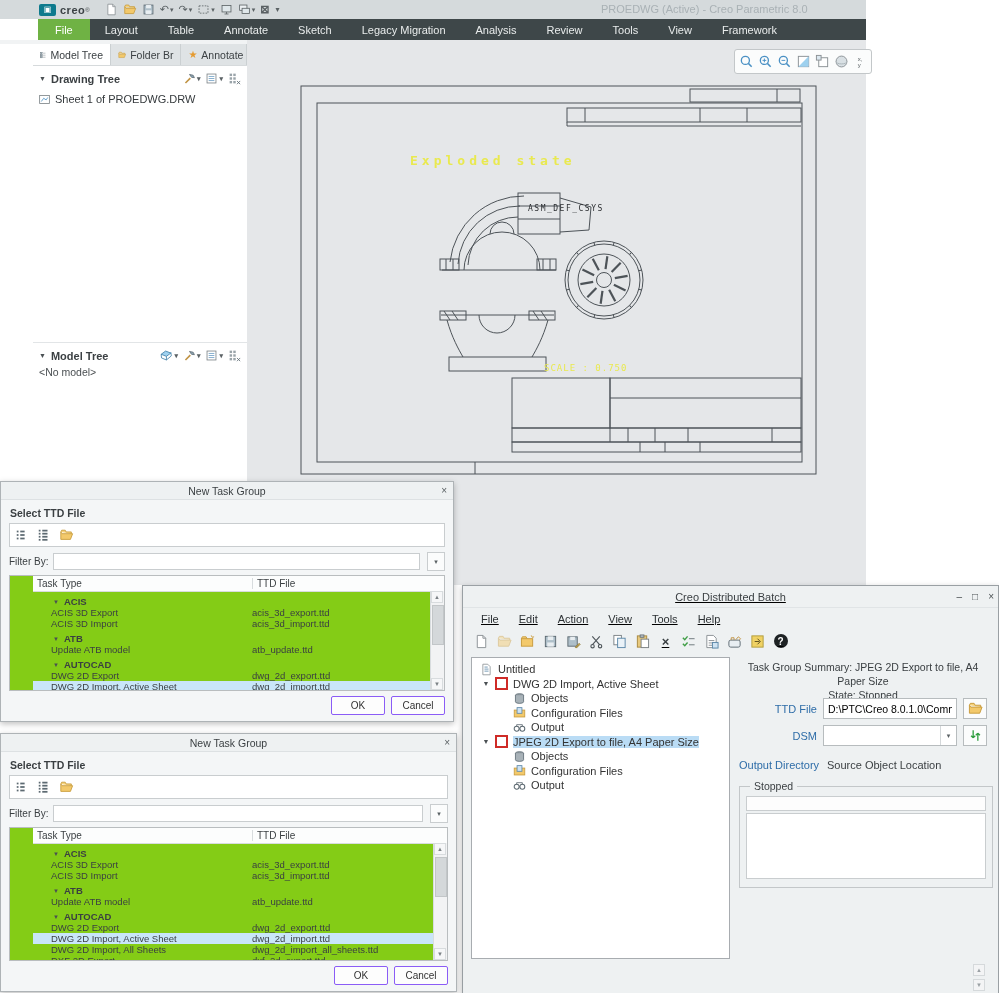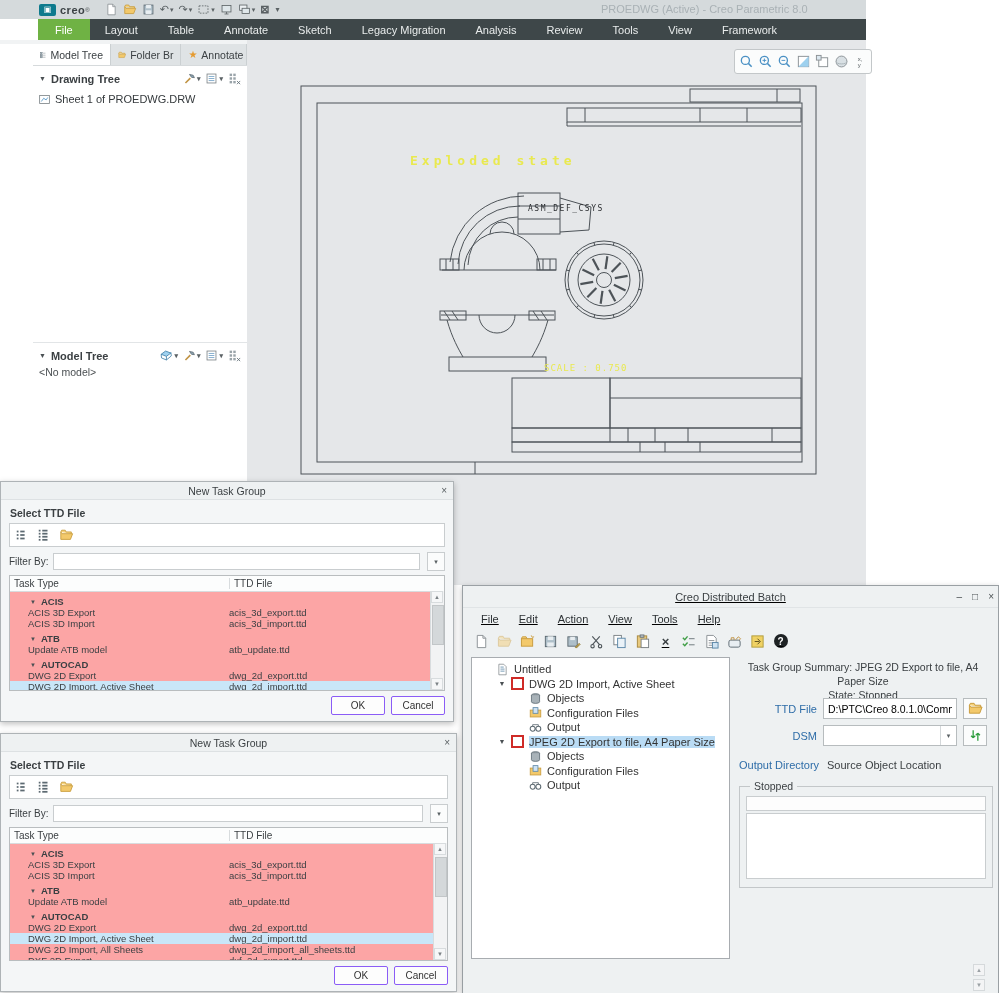--- a/index.html
+++ b/index.html
@@ -62,21 +62,21 @@
   .ntg-x{position:absolute;right:6px;top:0;height:17px;display:flex;align-items:center;color:#5a6164;font-size:10px;}
   .ntg-body{flex:1;display:flex;flex-direction:column;padding:5px 8px 6px 8px;min-height:0;}
   .ntg-label{font-size:10.5px;font-weight:bold;color:#3a3f42;margin:2px 0 4px 1px;}
   .ntg-tools{height:22px;background:#fff;border:1px solid #c9cdcf;display:flex;align-items:center;padding:0 5px;gap:8px;}
   .ntg-filter{display:flex;align-items:center;margin:5px 0 4px 0;gap:5px;}
   .ntg-filter label{font-size:10px;color:#3a3f42;white-space:nowrap;}
   .ntg-input{flex:1;height:15px;background:#fff;border:1px solid #c9cdcf;font-size:10px;padding:0 3px;
              font-family:"Liberation Sans",sans-serif;}
   .ntg-dd{width:16px;height:17px;background:#fbfcfc;border:1px solid #c9cdcf;display:flex;align-items:center;
           justify-content:center;font-size:7px;color:#5a6164;margin-left:2px;}
-  .ntg-table{flex:1;border:1px solid #b9bdbf;background:#fca5a5;display:flex;flex-direction:column;min-height:0;position:relative;}
+  .ntg-table{flex:1;border:1px solid #b9bdbf;background:#84cc16;display:flex;flex-direction:column;min-height:0;position:relative;padding-left:23px;}
   .thead{height:15px;display:flex;align-items:center;background:#fcfdfd;border-bottom:1px solid #d8dcde;
          font-size:10px;color:#3a3f42;}
   .thead .h1{width:215px;padding-left:4px;border-right:1px solid #d8dcde;}
   .thead .h2{flex:1;padding-left:4px;}
   .tlist{flex:1;overflow:hidden;padding-right:13px;}
   .lrow{height:11px;display:flex;align-items:center;font-size:9.5px;color:#3a3f42;white-space:nowrap;}
   .lrow.group{font-weight:bold;padding-left:20px;margin-top:4px;}
   .lrow.group .garr{font-size:6px;margin-right:5px;color:#4a5053;}
   .lrow.item{padding-left:18px;}
   .lrow.item .c1{width:201px;overflow:hidden;}
@@ -98,21 +98,21 @@
   .b-controls{position:absolute;right:4px;top:0;height:21px;display:flex;align-items:center;gap:10px;
               color:#4a5053;font-size:10px;}
   .b-menu{display:flex;align-items:center;height:21px;padding-left:8px;}
   .b-menu span{padding:0 10px;font-size:11px;color:#2c3134;}
   .b-toolbar{display:flex;align-items:center;height:24px;padding-left:10px;gap:6px;}
   .b-tool{width:17px;height:17px;display:flex;align-items:center;justify-content:center;}
   .help-circ{width:14px;height:14px;border-radius:50%;background:#1d2224;color:#fff;font-size:10px;font-weight:bold;
              display:flex;align-items:center;justify-content:center;}
   .b-tree{position:absolute;left:8px;top:71px;width:259px;height:302px;background:#fff;border:1px solid #a8acb0;
           box-sizing:border-box;padding-top:4px;}
-  .trow{height:14.5px;display:flex;align-items:center;font-size:11px;color:#333;gap:5px;white-space:nowrap;margin-left:16px;}
+  .trow{height:14.5px;display:flex;align-items:center;font-size:11px;color:#333;gap:5px;white-space:nowrap;}
   .trow .arr{font-size:7px;color:#4a5053;width:8px;text-align:center;}
   .chk{width:9px;height:9px;border:2px solid #cf2b27;background:#fff;flex:none;}
   .sel-label{background:#badcf5;}
   .b-right-label{color:#2e6da8;font-size:11px;}
   .summary{position:absolute;left:270px;top:74px;width:260px;text-align:center;font-size:10.5px;color:#3a3f42;line-height:14px;}
   .f-input{background:#fff;border:1px solid #b7bcbe;font-size:10.5px;padding:0 4px;font-family:"Liberation Sans",sans-serif;
            box-sizing:border-box;}
   .sq-btn{background:#fbfcfc;border:1px solid #b7bcbe;display:flex;align-items:center;justify-content:center;box-sizing:border-box;}
   .combo{position:absolute;background:#fff;border:1px solid #b7bcbe;box-sizing:border-box;}
   .combo .cdd{position:absolute;right:0;top:0;bottom:0;width:15px;border-left:1px solid #d4d8da;display:flex;

